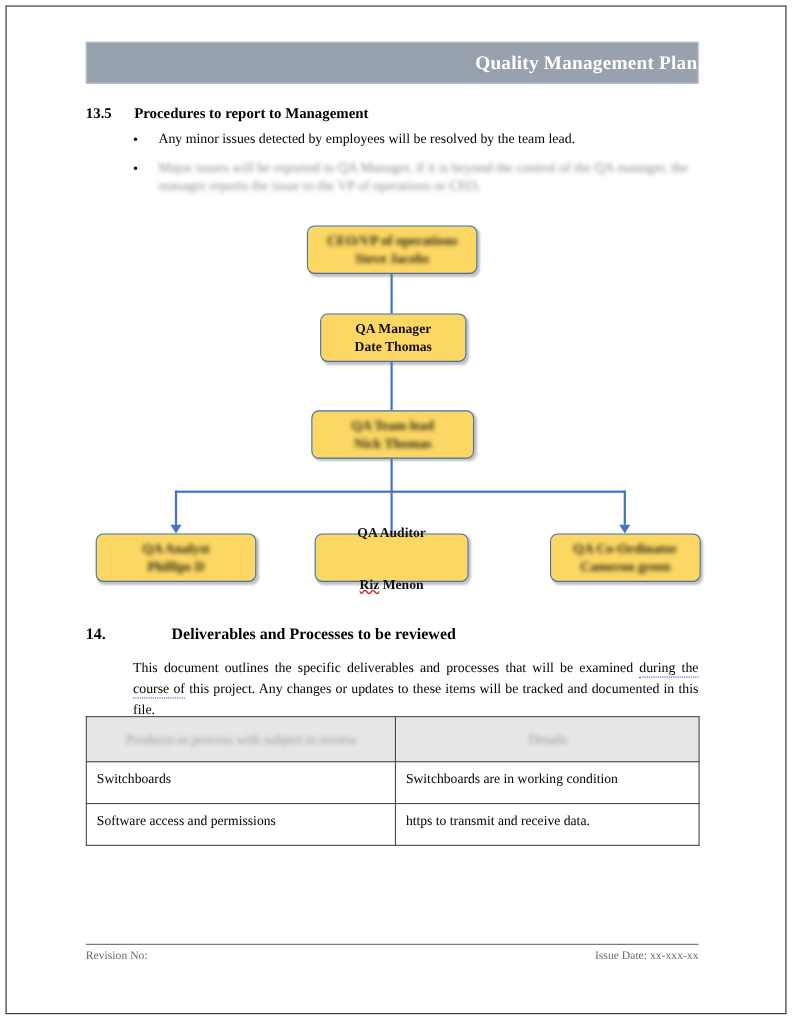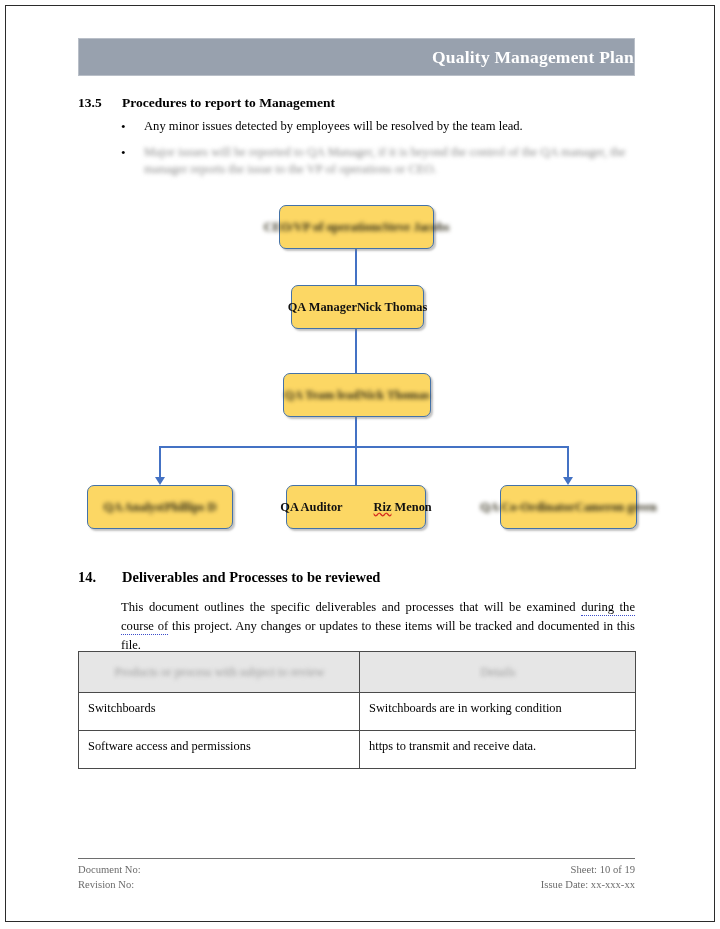--- a/index.html
+++ b/index.html
@@ -64,21 +64,21 @@
     display: inline-block;
     font-size: 13.5px;
     font-weight: bold;
   }
   .heading .txt {
     font-size: 13.5px;
     font-weight: bold;
   }
   #h135 { left: 78px; top: 95px; }
   #h135 .num { width: 44px; }
-  #h14  { left: 78px; top: 569px; }
+  #h14  { left: 78px; top: 569px; gap: 34px; }
   #h14 .num { width: 44px; font-size: 14.5px;}
   #h14 .txt { font-size: 14.5px; }
 
   
   .bullet-list {
     position: absolute;
     left: 118px;
     top: 118px;
     width: 520px;
     margin: 0;
@@ -114,21 +114,21 @@
     height: 352px;
   }
   .node {
     position: absolute;
     background: #fcd764;
     border: 1px solid #4472a8;
     border-radius: 7px;
     box-sizing: border-box;
     box-shadow: 2px 2px 2px rgba(120,120,120,0.45);
     display: flex;
-    flex-direction: row;
+    flex-direction: column;
     align-items: center;
     justify-content: center;
     text-align: center;
     font-weight: bold;
     font-size: 12.4px;
     line-height: 16px;
     color: #111111;
     z-index: 2;
   }
   .node .l1, .node .l2 { display: block; white-space: nowrap; }
@@ -280,21 +280,21 @@
     <div class="conn v" style="left:489px; top:250px; height:31px;"></div>
     <div class="arrow-down" style="left:485px; top:281px;"></div>
 
     <div class="node blur" id="n-ceo">
       <span class="l1">CEO/VP of operations</span>
       <span class="l2">Steve Jacobs</span>
     </div>
 
     <div class="node" id="n-mgr">
       <span class="l1">QA Manager</span>
-      <span class="l2">Nick Thomas</span>
+      <span class="l2">Date Thomas</span>
     </div>
 
     <div class="node blur" id="n-lead">
       <span class="l1">QA Team lead</span>
       <span class="l2">Nick Thomas</span>
     </div>
 
     <div class="node blur" id="n-analyst">
       <span class="l1">QA Analyst</span>
       <span class="l2">Phillips D</span>
@@ -336,22 +336,18 @@
       </tr>
       <tr>
         <td>Software access and permissions</td>
         <td>https to transmit and receive data.</td>
       </tr>
     </tbody>
   </table>
 
   <div id="footer">
     <div class="row">
-      <span>Document No:</span>
-      <span class="right">Sheet: 10 of 19</span>
-    </div>
-    <div class="row">
       <span>Revision No:</span>
       <span class="right">Issue Date: xx-xxx-xx</span>
     </div>
   </div>
 
 </div>
 
 </body></html>

